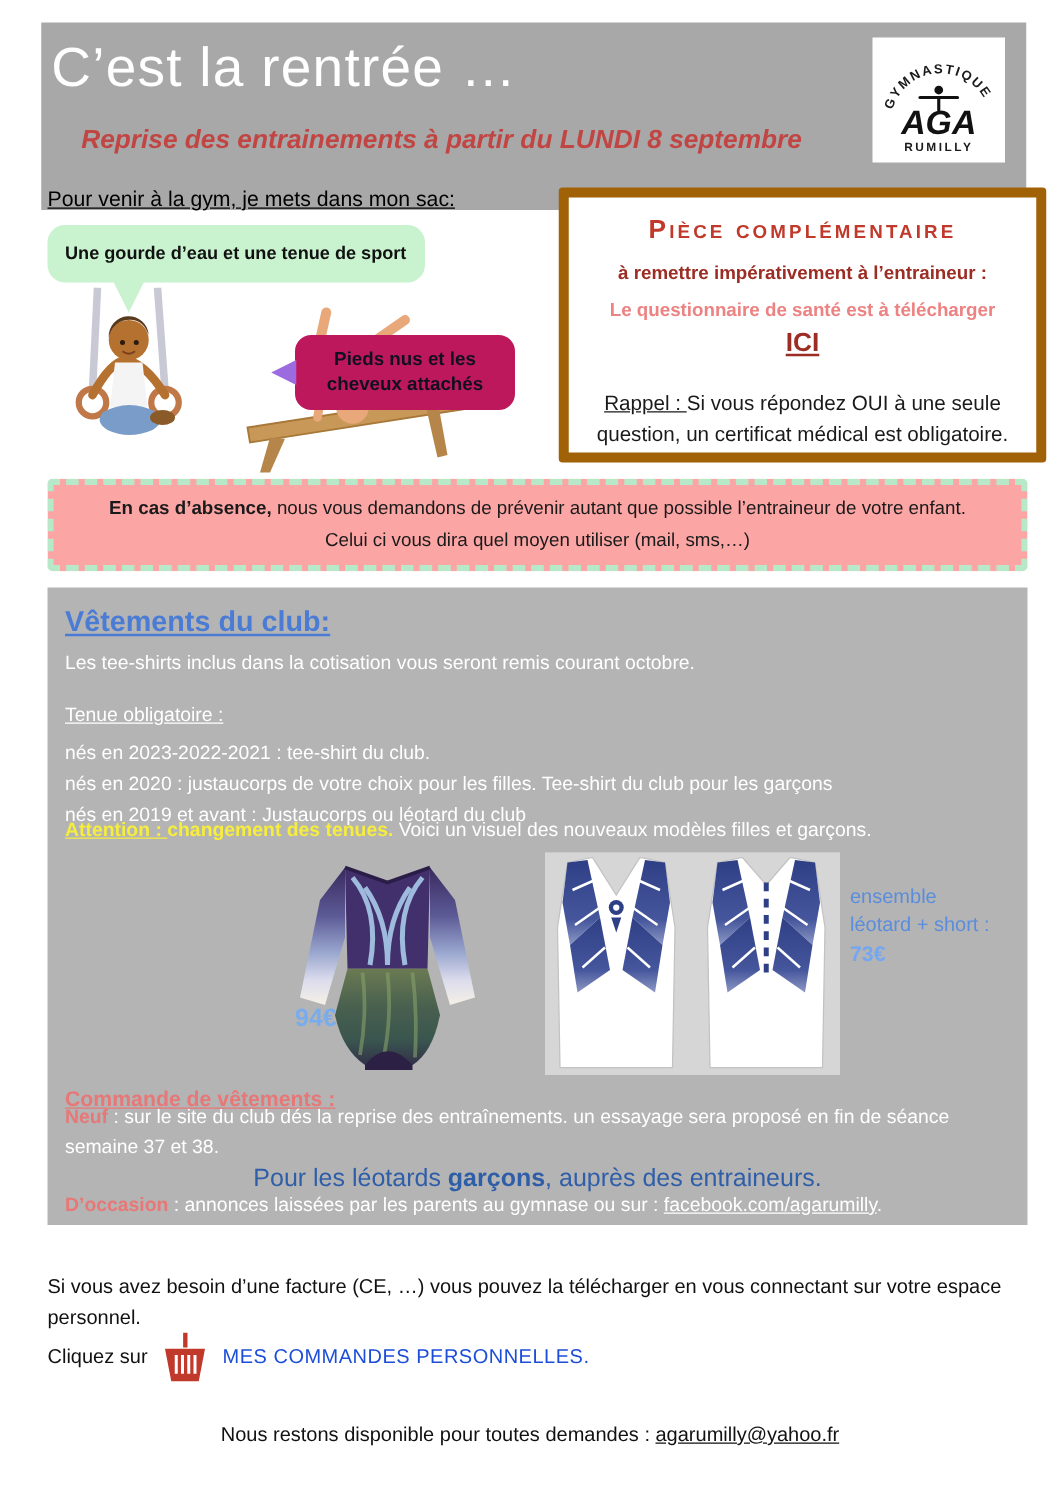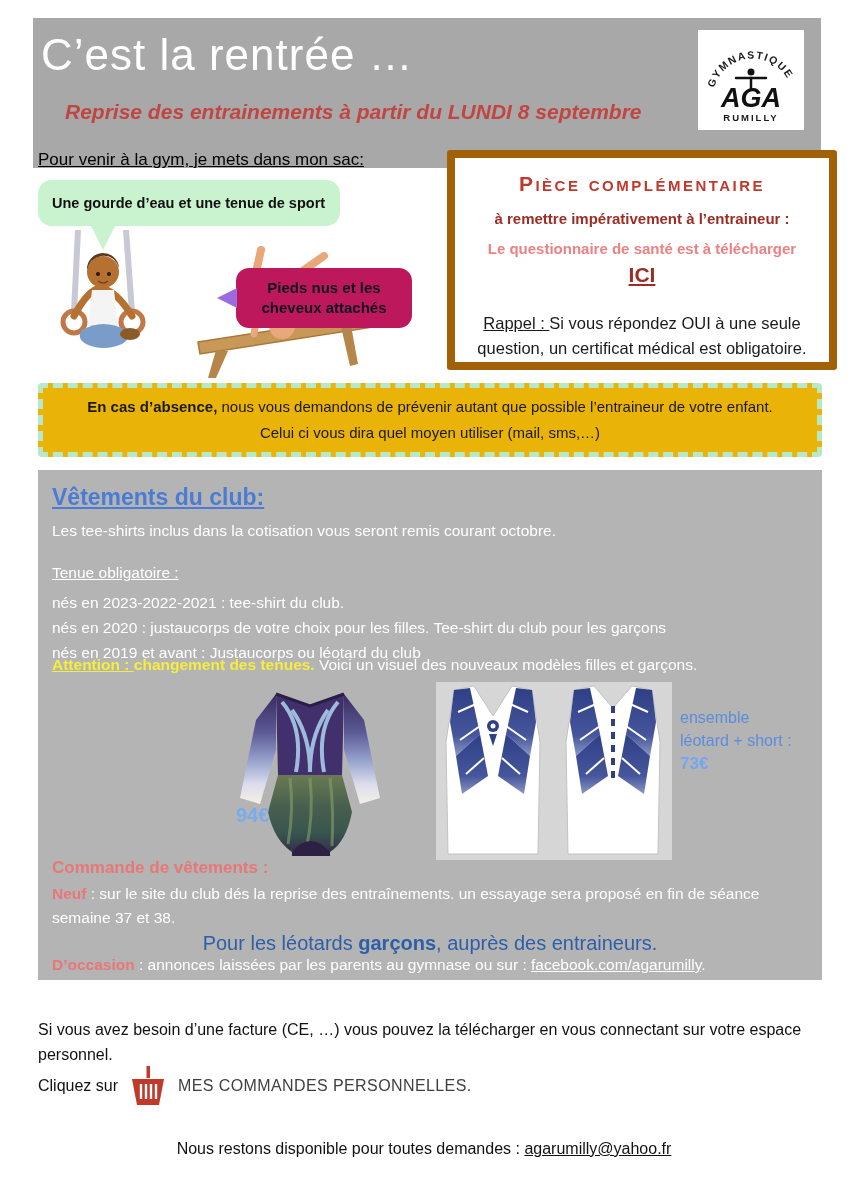--- a/index.html
+++ b/index.html
@@ -25,39 +25,39 @@
   
   .piece-box { position:absolute; left:447px; top:150px; width:390px; height:220px; border:8px solid #a16207; border-radius:3px; background:#fff; text-align:center; padding:10px 8px 0; }
   .piece-title { font-variant:small-caps; font-size:21px; font-weight:700; letter-spacing:2.5px; color:#c0392b; margin-top:4px; }
   .piece-line1 { margin-top:14px; font-size:15px; font-weight:700; color:#9c2d24; white-space:nowrap; }
   .piece-line2 { margin-top:13px; font-size:15px; font-weight:700; color:#ec8282; white-space:nowrap; }
   .piece-link { display:inline-block; margin-top:6px; font-size:21px; font-weight:800; color:#9c2d24; text-decoration:underline; }
   .piece-rappel { margin-top:24px; font-size:16.5px; color:#1a1a1a; line-height:1.5; }
   .piece-rappel .ul { text-decoration:underline; }
 
   
-  .absence-box { position:absolute; left:38px; top:383px; width:784px; height:74px; border:5px dashed #b7e9c8; border-radius:4px; background:#eab308; display:flex; flex-direction:column; justify-content:center; text-align:center; font-size:15px; color:#1a1a1a; line-height:1.75; }
+  .absence-box { position:absolute; left:38px; top:383px; width:784px; height:74px; border:5px dashed #b7e9c8; border-radius:4px; background:#fca5a5; display:flex; flex-direction:column; justify-content:center; text-align:center; font-size:15px; color:#1a1a1a; line-height:1.75; }
   .absence-box .b { font-weight:700; }
 
   
   .clothes { position:absolute; left:38px; top:470px; width:784px; height:510px; background:#b4b4b4; color:#ffffff; font-size:15.5px; }
   .clothes .abs { position:absolute; }
   .clothes-title { left:14px; top:14px; font-size:23px; font-weight:700; color:#4a7cd6; text-decoration:underline; }
   .clothes-intro { left:14px; top:52px; white-space:nowrap; }
   .tenue-heading { left:14px; top:94px; text-decoration:underline; }
   .tenue-lines { left:14px; top:120px; line-height:25px; white-space:nowrap; }
   .attention-line { left:14px; top:186px; white-space:nowrap; }
   .attention-line .y { color:#f6ed3d; font-weight:700; }
   .attention-line .yu { color:#f6ed3d; font-weight:700; text-decoration:underline; }
   .girl-leotard { left:196px; top:210px; }
   .price-girl { left:198px; top:334px; font-size:20px; font-weight:800; color:#79aced; }
   .boys-card { left:398px; top:212px; width:236px; height:178px; background:#d6d6d6; }
   .ensemble-label { left:642px; top:236px; font-size:16px; color:#5b8ddd; line-height:1.45; }
   .ensemble-label .price { font-size:17px; font-weight:800; color:#74a7f0; }
-  .commande-heading { left:14px; top:388px; font-size:17px; font-weight:700; color:#e87777; }
+  .commande-heading { left:14px; top:400px; font-size:17px; font-weight:700; color:#e87777; text-decoration:underline; }
   .neuf-par { left:14px; top:412px; width:758px; line-height:24px; }
   .salmon-b { color:#e87777; font-weight:700; }
   .garcons-line { left:0; top:462px; width:100%; text-align:center; color:#2f5ea8; font-size:20px; }
   .garcons-line .b { font-weight:800; }
   .occasion-par { left:14px; top:486px; width:758px; white-space:nowrap; }
   .occasion-par .link { text-decoration:underline; color:#ffffff; }
 
   
   .facture-par { position:absolute; left:38px; top:1018px; width:788px; font-size:16px; color:#111; line-height:1.55; }
   .cliquez-row { position:absolute; left:38px; top:1066px; display:flex; align-items:center; gap:12px; font-size:16px; color:#111; }
@@ -268,18 +268,18 @@
     <svg width="36" height="40" viewBox="0 0 36 40">
       <rect x="16.5" y="0" width="3.5" height="12" fill="#c0392b"></rect>
       <path d="M 2 13 L 34 13 L 29 39 L 7 39 Z" fill="#c0392b"></path>
       <g stroke="#ffffff" stroke-width="2.4">
         <line x1="11" y1="18" x2="11" y2="33"></line>
         <line x1="16" y1="18" x2="16" y2="33"></line>
         <line x1="21" y1="18" x2="21" y2="33"></line>
         <line x1="26" y1="18" x2="26" y2="33"></line>
       </g>
     </svg>
-    <a class="commandes-label" style="color:#404040; text-decoration:none;">MES COMMANDES PERSONNELLES.</a>
+    <a class="commandes-label" style="color:#1d4ed8; text-decoration:none;">MES COMMANDES PERSONNELLES.</a>
   </div>
 
   <div class="contact-line"><span>Nous restons disponible pour toutes demandes : </span><a class="email">agarumilly@yahoo.fr</a></div>
 
 </div>
 
 </body></html>

